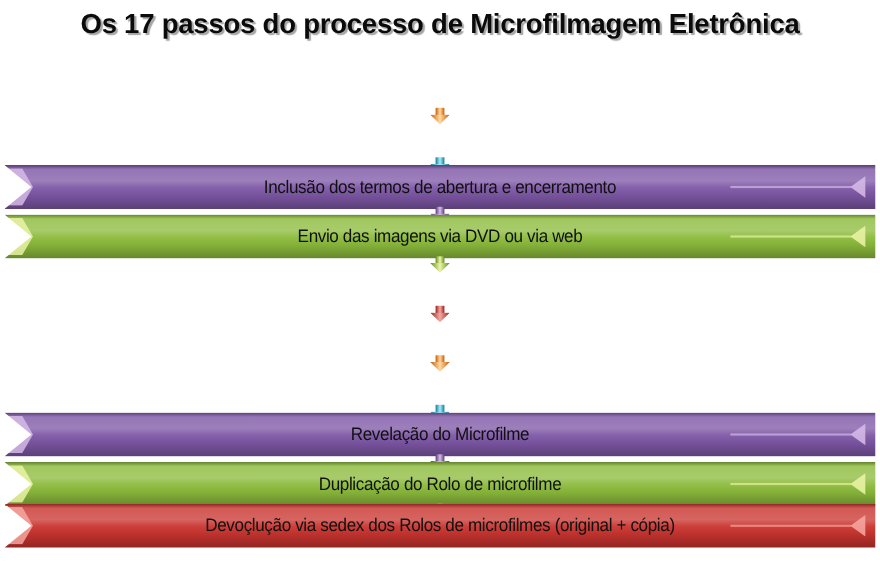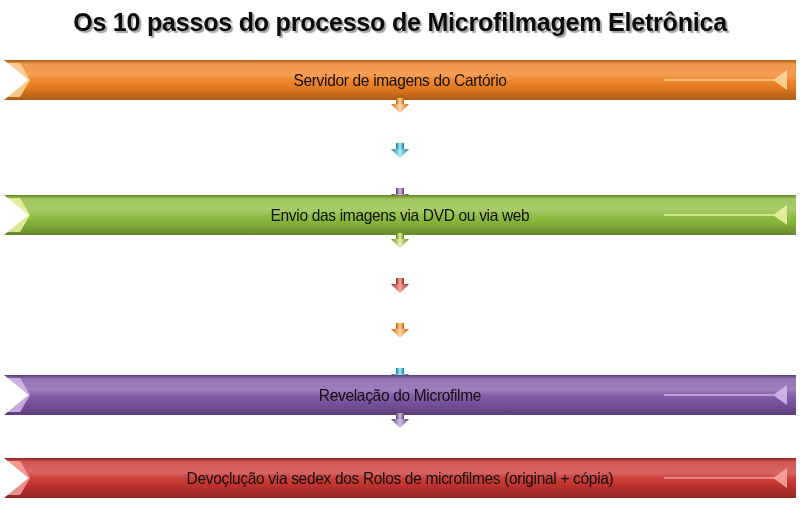--- a/index.html
+++ b/index.html
@@ -148,40 +148,40 @@
     top: 6px;
     width: 18px;
     height: 9px;
     -webkit-clip-path: polygon(0% 0%, 100% 0%, 50% 100%);
     clip-path: polygon(0% 0%, 100% 0%, 50% 100%);
   }
 </style>
 </head>
 <body>
 
-<div id="title">Os 10 passos do processo de Microfilmagem Eletrônica</div>
+<div id="title">Os 17 passos do processo de Microfilmagem Eletrônica</div>
 
 <div id="flow">
-    <div class="step" style="top: 2px;">
-      <div class="ribbon" style="background: rgb(240, 128, 32);">
-        <div class="gloss"></div>
-        <div class="lefthl" style="background: rgb(255, 217, 160);"></div>
-        <div class="rightshaft" style="background: rgb(255, 217, 160);"></div>
-        <div class="righthead" style="background: rgb(255, 217, 160);"></div>
-      </div>
-      <div class="steplabel">Servidor de imagens do Cartório</div>
-    </div>
     <div class="connector" style="top: 40px;">
       <div class="shaft" style="background: linear-gradient(to right, rgb(200, 92, 5), rgb(255, 217, 160), rgb(200, 92, 5));"></div>
       <div class="head" style="background: linear-gradient(to right, rgb(200, 92, 5), rgb(255, 217, 160), rgb(200, 92, 5));"></div>
     </div>
     <div class="connector" style="top: 85px;">
       <div class="shaft" style="background: linear-gradient(to right, rgb(17, 122, 153), rgb(167, 238, 251), rgb(17, 122, 153));"></div>
       <div class="head" style="background: linear-gradient(to right, rgb(17, 122, 153), rgb(167, 238, 251), rgb(17, 122, 153));"></div>
     </div>
+    <div class="step" style="top: 92px;">
+      <div class="ribbon" style="background: rgb(126, 87, 166);">
+        <div class="gloss"></div>
+        <div class="lefthl" style="background: rgb(216, 189, 233);"></div>
+        <div class="rightshaft" style="background: rgb(216, 189, 233);"></div>
+        <div class="righthead" style="background: rgb(216, 189, 233);"></div>
+      </div>
+      <div class="steplabel">Inclusão dos termos de abertura e encerramento</div>
+    </div>
     <div class="connector" style="top: 130px;">
       <div class="shaft" style="background: linear-gradient(to right, rgb(90, 58, 124), rgb(216, 189, 233), rgb(90, 58, 124));"></div>
       <div class="head" style="background: linear-gradient(to right, rgb(90, 58, 124), rgb(216, 189, 233), rgb(90, 58, 124));"></div>
     </div>
     <div class="step" style="top: 137px;">
       <div class="ribbon" style="background: rgb(140, 187, 60);">
         <div class="gloss"></div>
         <div class="lefthl" style="background: rgb(237, 245, 168);"></div>
         <div class="rightshaft" style="background: rgb(237, 245, 168);"></div>
         <div class="righthead" style="background: rgb(237, 245, 168);"></div>
@@ -210,20 +210,29 @@
         <div class="lefthl" style="background: rgb(216, 189, 233);"></div>
         <div class="rightshaft" style="background: rgb(216, 189, 233);"></div>
         <div class="righthead" style="background: rgb(216, 189, 233);"></div>
       </div>
       <div class="steplabel">Revelação do Microfilme</div>
     </div>
     <div class="connector" style="top: 355px;">
       <div class="shaft" style="background: linear-gradient(to right, rgb(90, 58, 124), rgb(216, 189, 233), rgb(90, 58, 124));"></div>
       <div class="head" style="background: linear-gradient(to right, rgb(90, 58, 124), rgb(216, 189, 233), rgb(90, 58, 124));"></div>
     </div>
+    <div class="step" style="top: 362px;">
+      <div class="ribbon" style="background: rgb(140, 187, 60);">
+        <div class="gloss"></div>
+        <div class="lefthl" style="background: rgb(237, 245, 168);"></div>
+        <div class="rightshaft" style="background: rgb(237, 245, 168);"></div>
+        <div class="righthead" style="background: rgb(237, 245, 168);"></div>
+      </div>
+      <div class="steplabel">Duplicação do Rolo de microfilme</div>
+    </div>
     <div class="connector" style="top: 400px;">
       <div class="shaft" style="background: linear-gradient(to right, rgb(95, 139, 24), rgb(237, 245, 168), rgb(95, 139, 24));"></div>
       <div class="head" style="background: linear-gradient(to right, rgb(95, 139, 24), rgb(237, 245, 168), rgb(95, 139, 24));"></div>
     </div>
     <div class="step" style="top: 400px;">
       <div class="ribbon" style="background: rgb(201, 52, 47);">
         <div class="gloss"></div>
         <div class="lefthl" style="background: rgb(247, 169, 162);"></div>
         <div class="rightshaft" style="background: rgb(247, 169, 162);"></div>
         <div class="righthead" style="background: rgb(247, 169, 162);"></div>

